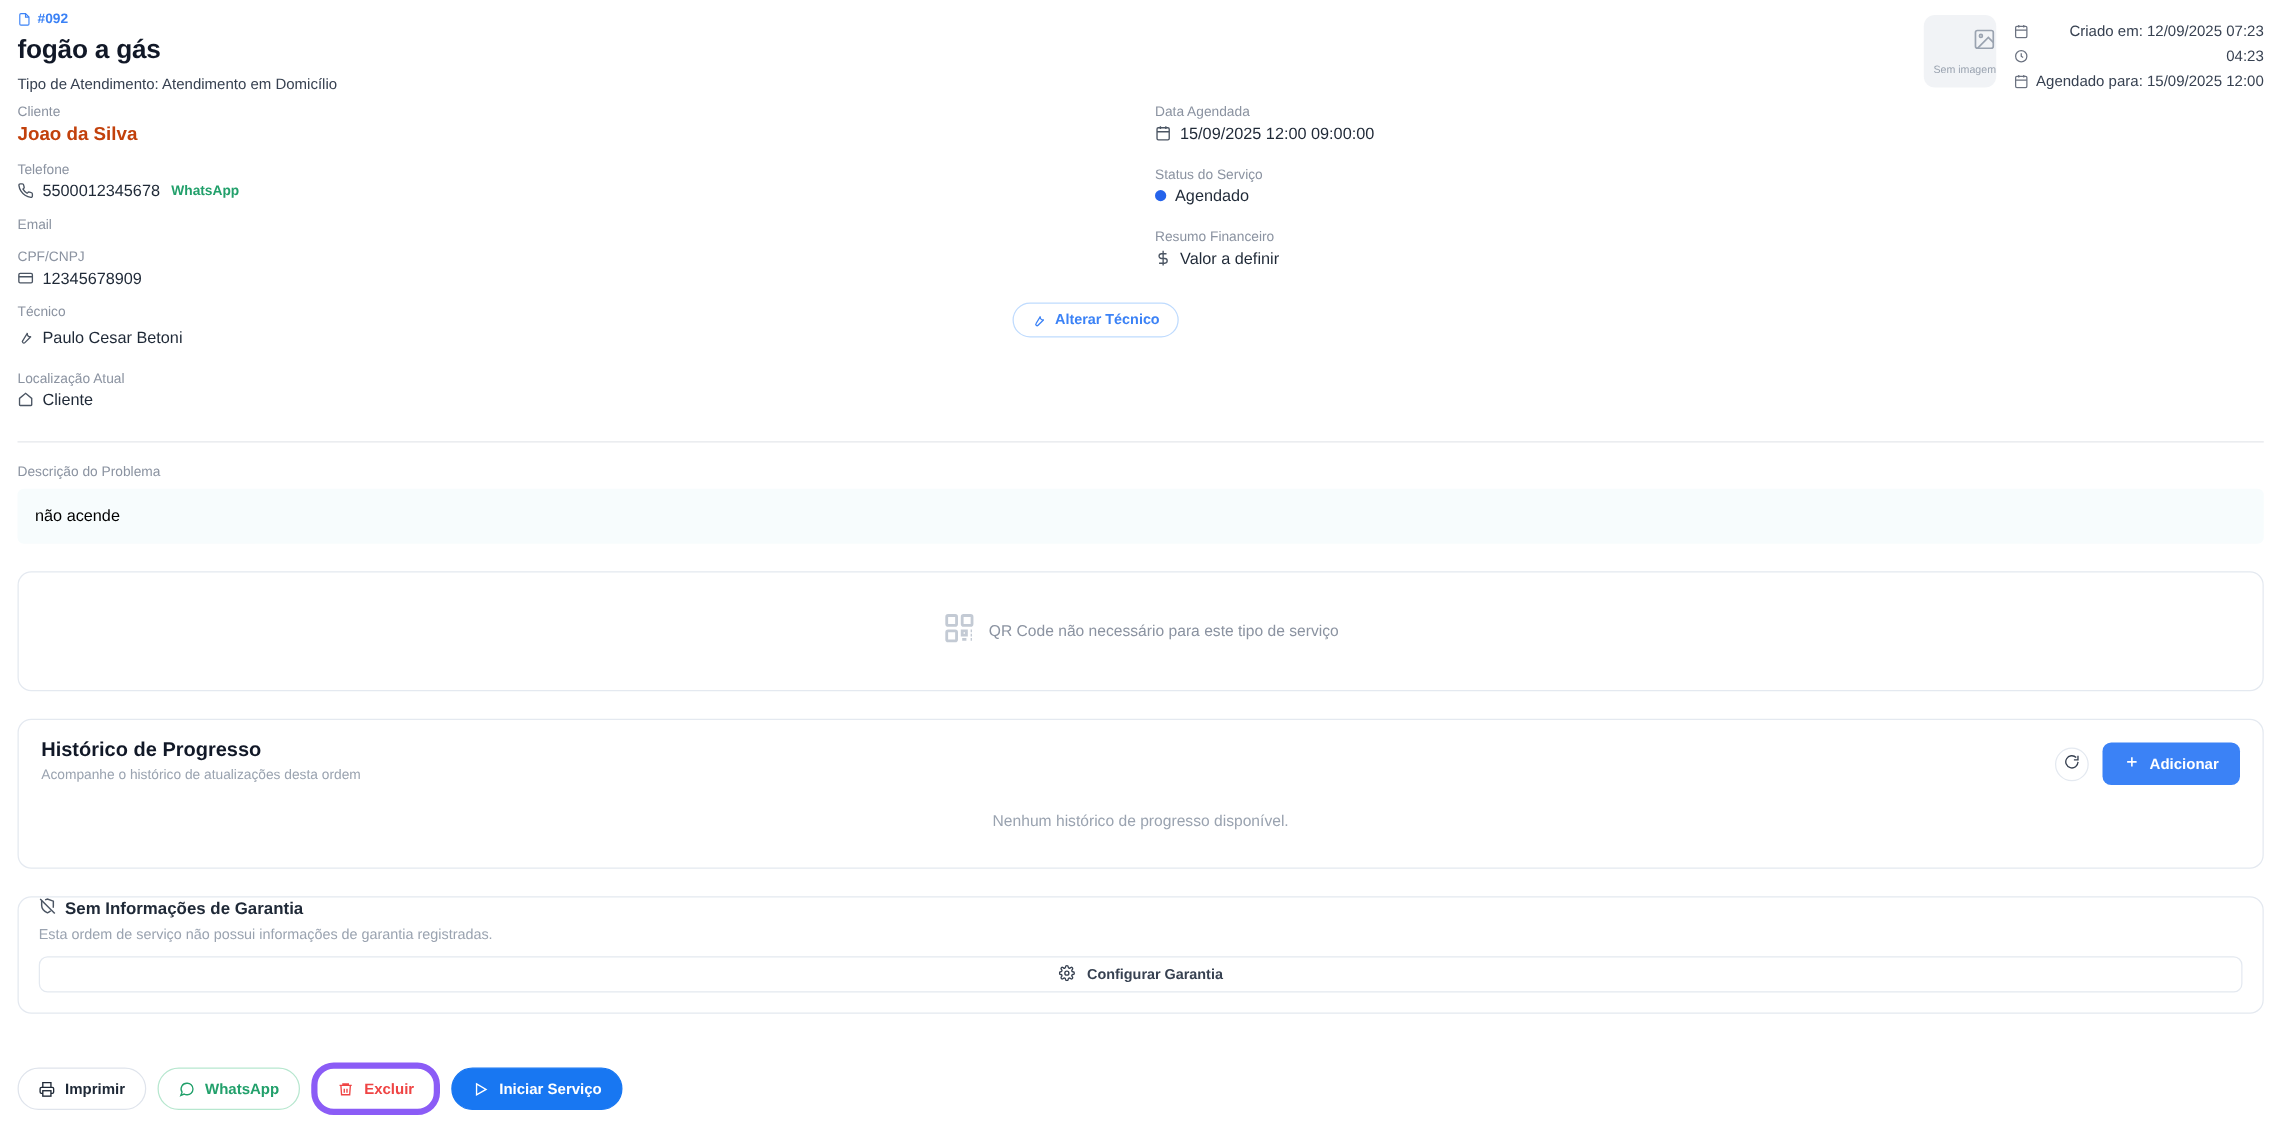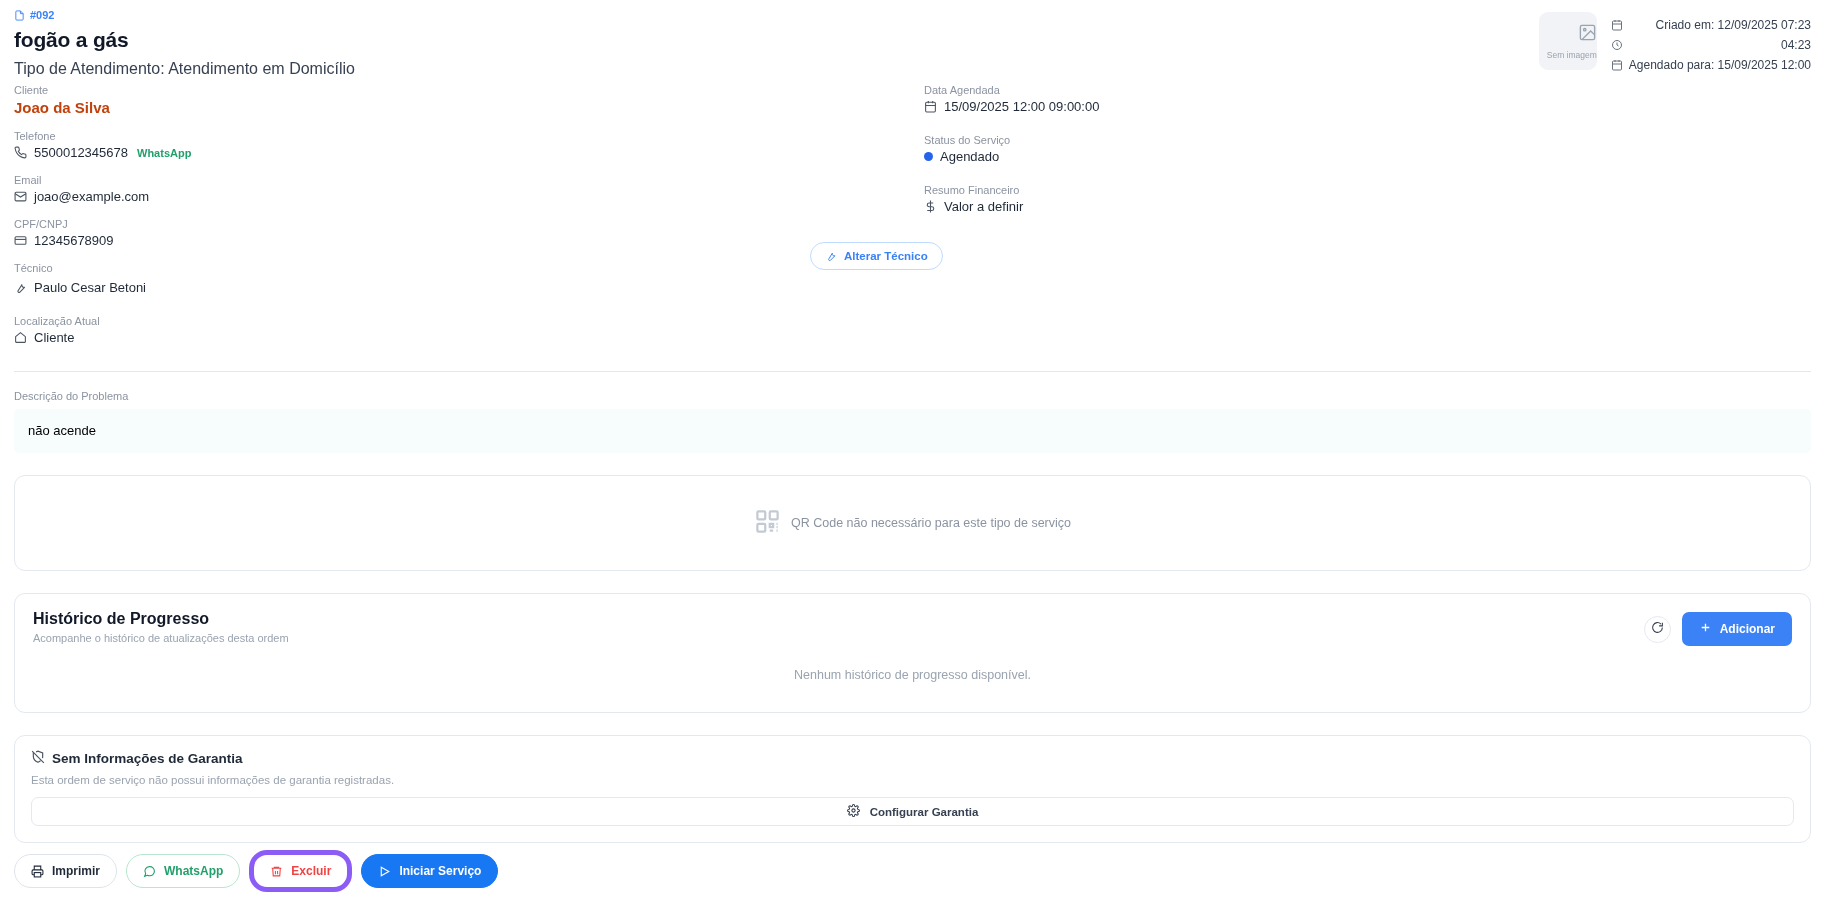--- a/index.html
+++ b/index.html
@@ -17,21 +17,21 @@
   .header { position: relative; padding-top: 10px; height: 80px; }
   .order-badge {
     display: flex; align-items: center; gap: 5px;
     font-size: 11px; color: #3b82f6; font-weight: 600; line-height: 1;
   }
   .order-badge svg { display: block; }
   .order-title {
     font-size: 21px; font-weight: 700; color: #111827;
     margin-top: 7px; letter-spacing: -0.2px;
   }
-  .order-subtitle { font-size: 16px; color: #374151; margin-top: 8px; }
+  .order-subtitle { font-size: 12px; color: #374151; margin-top: 8px; }
 
   .header-right {
     position: absolute; top: 12px; right: 0;
     display: flex; align-items: flex-start; gap: 14px;
   }
   .meta-lines { text-align: right; padding-top: 6px; }
   .meta-line {
     display: flex; align-items: center; justify-content: space-between;
     gap: 6px; font-size: 12px; color: #374151; margin-bottom: 6px;
     white-space: nowrap;
@@ -114,21 +114,21 @@
     background: #3b82f6; color: #fff; border: none;
     border-radius: 7px; padding: 9px 17px;
     font-size: 12px; font-weight: 600; cursor: pointer;
     font-family: "Liberation Sans", sans-serif;
   }
   .hist-empty {
     text-align: center; font-size: 12.5px; color: #9aa3b0;
     margin-top: 24px;
   }
 
-  .warranty-card { padding: 14px 16px 16px; }
+  .warranty-card { padding: 0 16px 16px; }
   .warranty-title {
     display: flex; align-items: center; gap: 7px;
     font-size: 13.5px; font-weight: 700; color: #1f2937;
   }
   .warranty-sub { font-size: 11.5px; color: #9aa3b0; margin-top: 7px; }
   .warranty-btn {
     margin-top: 11px; width: 100%;
     border: 1px solid #e4e9f0; border-radius: 7px; background: #fff;
     height: 29px; display: flex; align-items: center;
     justify-content: center; gap: 10px;
@@ -231,29 +231,20 @@
               <path d="M22 16.9v3a2 2 0 0 1-2.2 2 19.8 19.8 0 0 1-8.6-3.1 19.5 19.5 0 0 1-6-6A19.8 19.8 0 0 1 2.1 4.2 2 2 0 0 1 4.1 2h3a2 2 0 0 1 2 1.7c.1 1 .4 1.9.7 2.8a2 2 0 0 1-.5 2.1L8.1 9.9a16 16 0 0 0 6 6l1.3-1.2a2 2 0 0 1 2.1-.5c.9.3 1.8.6 2.8.7a2 2 0 0 1 1.7 2z"></path>
             </svg>
           </span>
           <span>5500012345678</span>
           <span class="wa-tag">WhatsApp</span>
         </div>
       </div>
 
       <div class="field">
         <div class="field-label">Email</div>
-        <div class="field-value">
-          <span>
-            <svg width="13" height="13" viewBox="0 0 24 24" fill="none" stroke="#4b5563" stroke-width="2">
-              <rect x="2" y="4" width="20" height="16" rx="2"></rect>
-                <path d="M2 7l10 6 10-6"></path>
-            </svg>
-          </span>
-          <span>joao@example.com</span>
-        </div>
       </div>
 
       <div class="field">
         <div class="field-label">CPF/CNPJ</div>
         <div class="field-value">
           <span>
             <svg width="13" height="13" viewBox="0 0 24 24" fill="none" stroke="#4b5563" stroke-width="2">
               <rect x="2" y="5" width="20" height="14" rx="2"></rect>
                 <path d="M2 10h20"></path>
             </svg>

